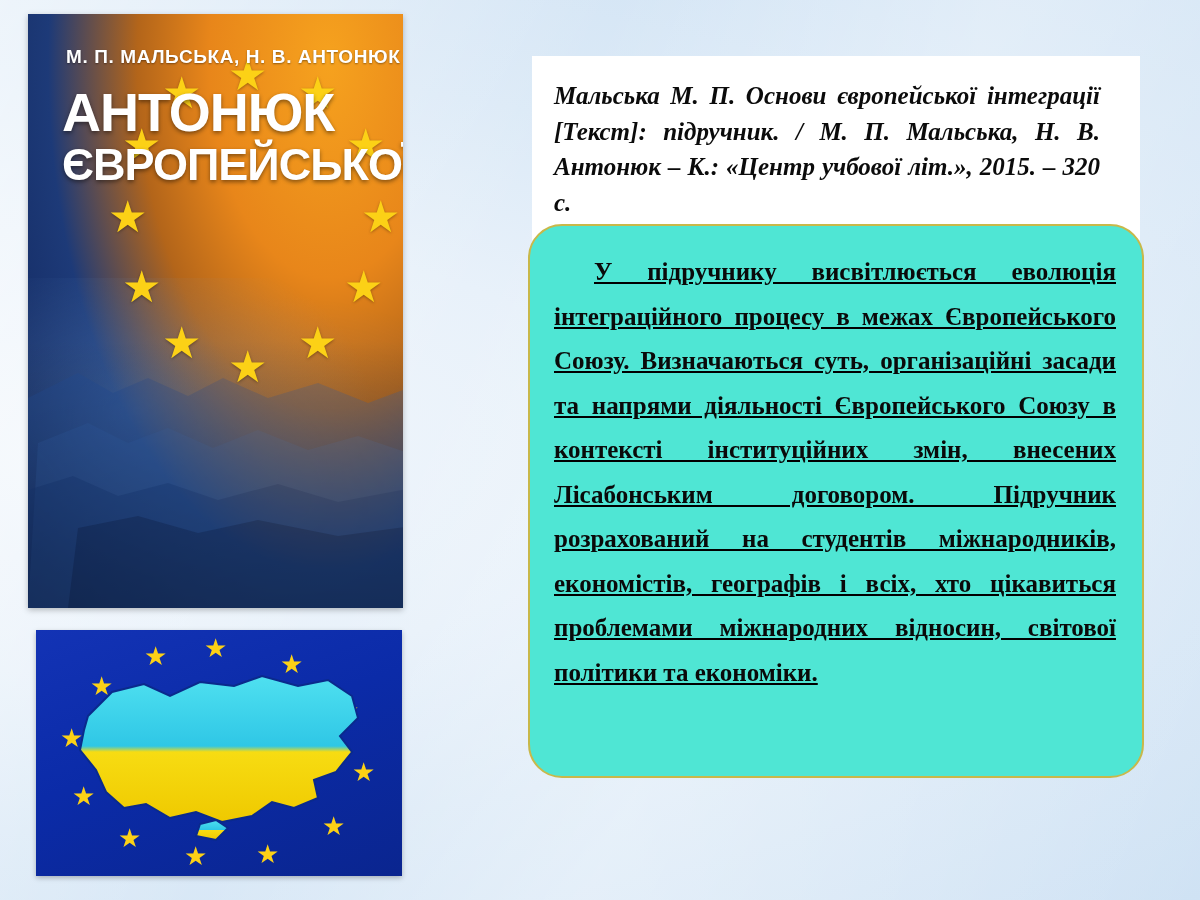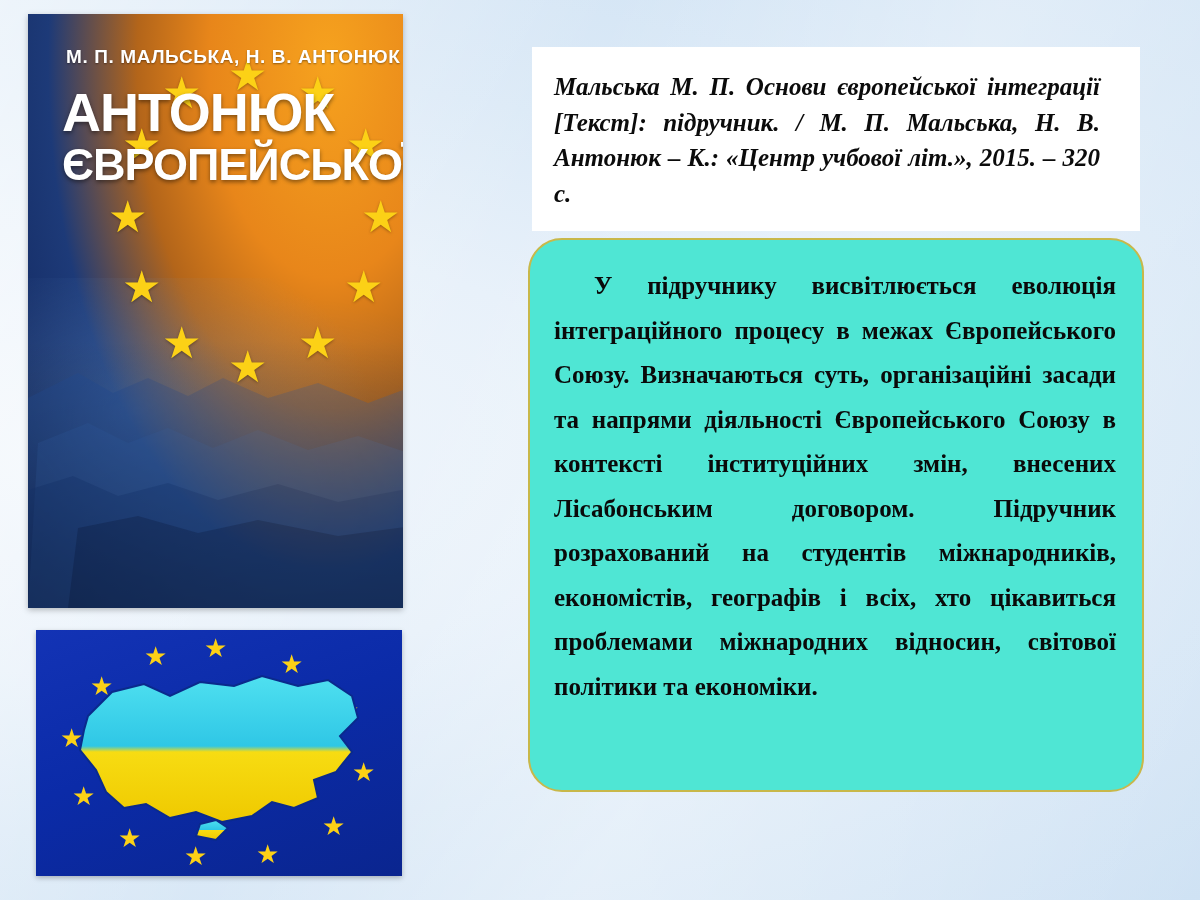--- a/index.html
+++ b/index.html
@@ -125,21 +125,21 @@
     top: 22px;
     width: 310px;
     height: 200px;
   }
   .ua-silhouette svg { width: 100%; height: 100%; }
 
   
   .citation {
     position: absolute;
     left: 532px;
-    top: 47px;
+    top: 56px;
     width: 608px;
     min-height: 170px;
     background: #ffffff;
     padding: 22px 40px 20px 22px;
     box-sizing: border-box;
   }
   .citation p {
     margin: 0;
     font-family: "Liberation Serif", serif;
     font-style: italic;
@@ -148,28 +148,29 @@
     line-height: 1.42;
     color: #0b0b0b;
     text-align: justify;
     text-justify: inter-word;
   }
 
   
   .annotation {
     position: absolute;
     left: 528px;
-    top: 238px;
+    top: 224px;
     width: 616px;
     height: 554px;
     background: #4fe6d4;
     border: 2px solid #c8b84a;
     border-radius: 34px;
     box-sizing: border-box;
     padding: 24px 26px 18px 24px;
+    text-decoration: underline;
   }
   .annotation p {
     margin: 0;
     font-family: "Liberation Serif", serif;
     font-weight: bold;
     font-size: 25px;
     line-height: 1.78;
     color: #0a0a0a;
     text-align: justify;
     text-justify: inter-word;

